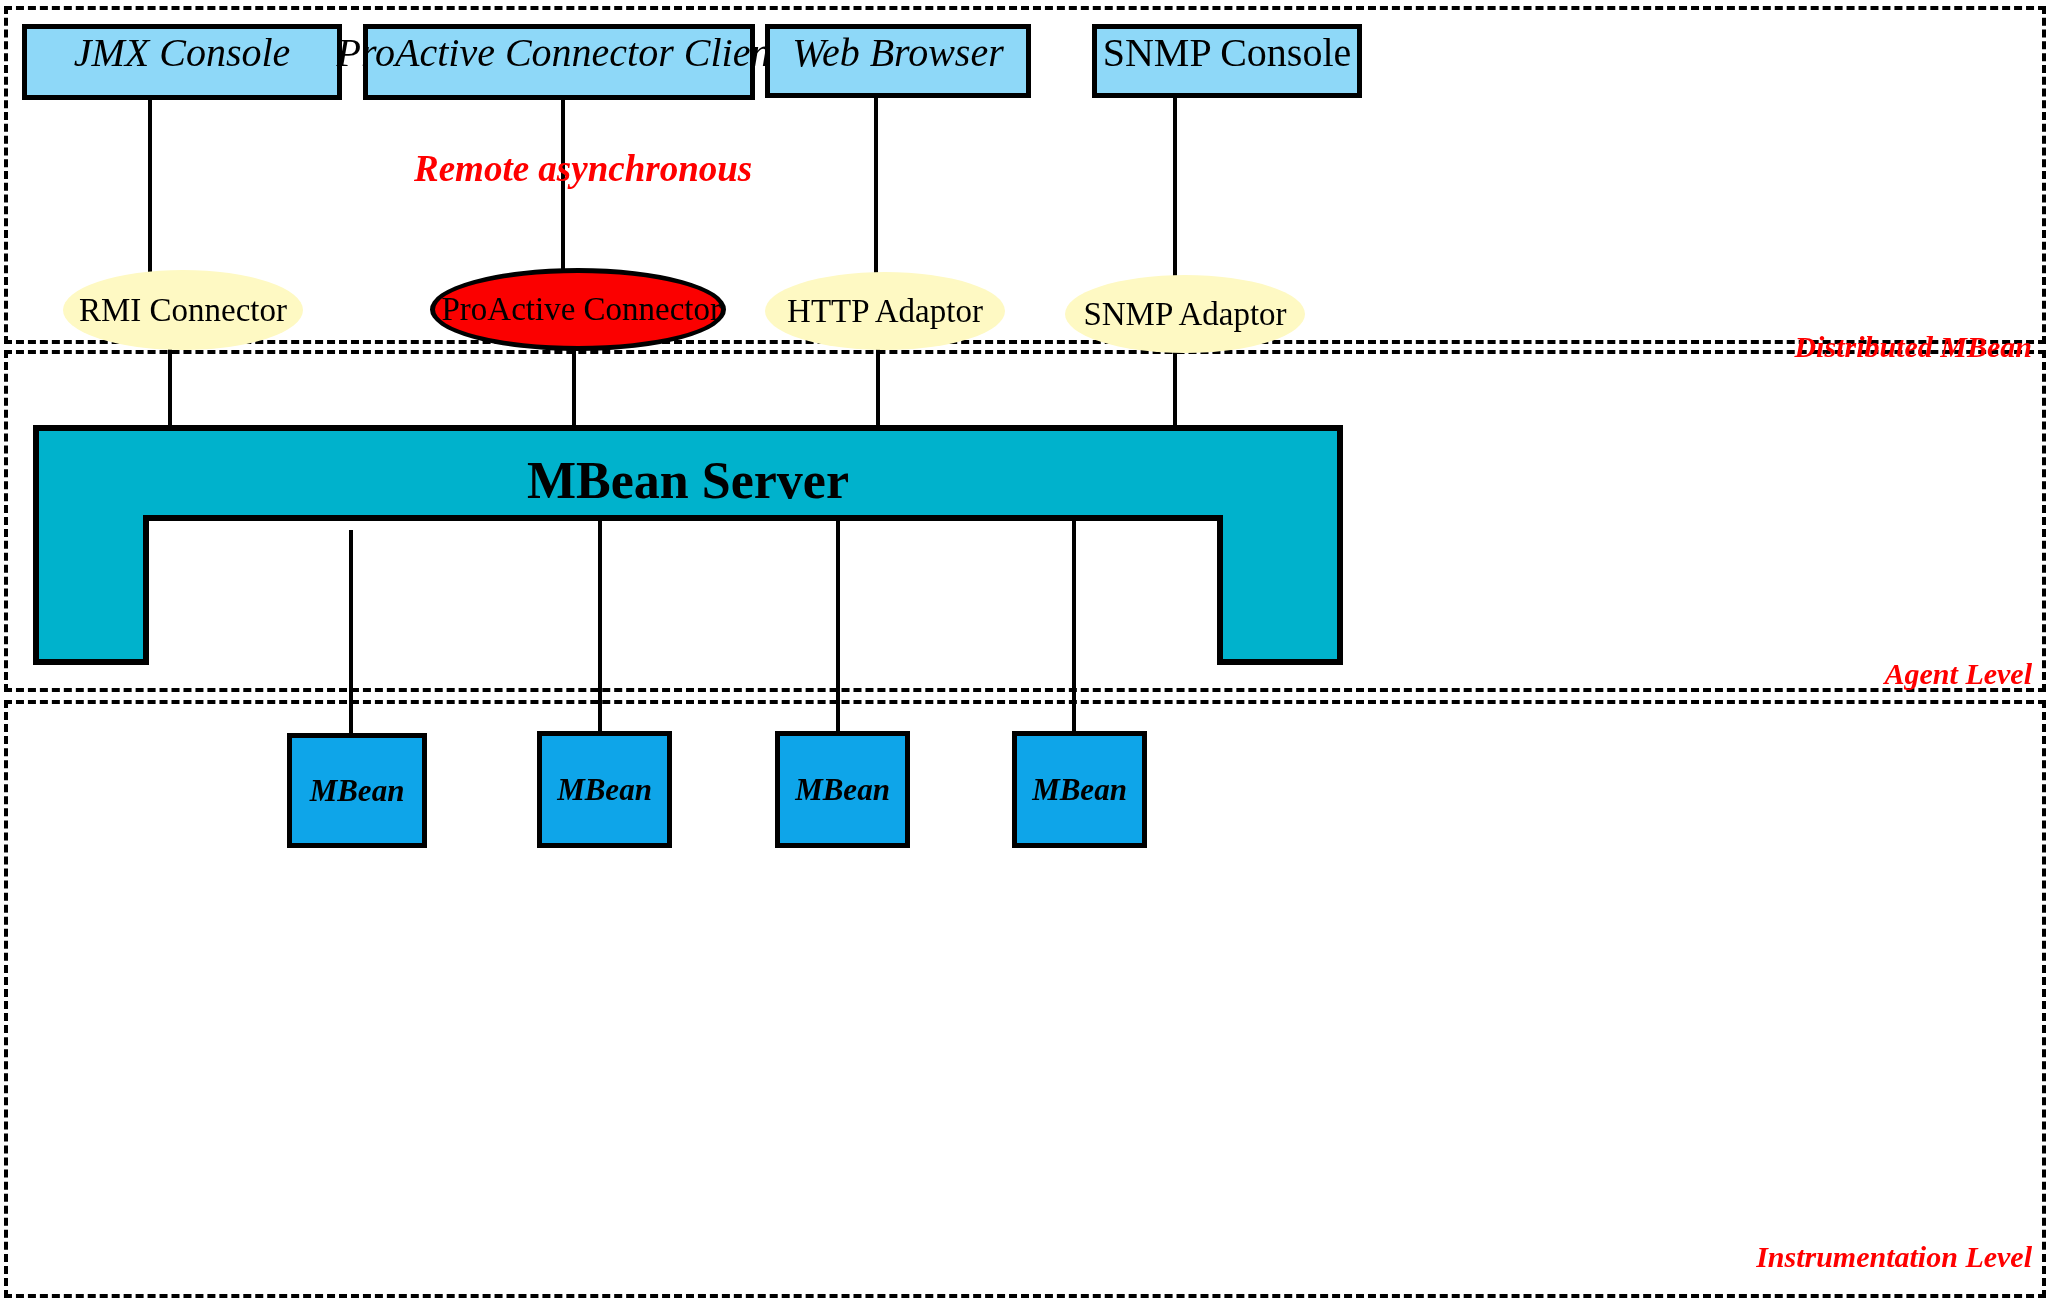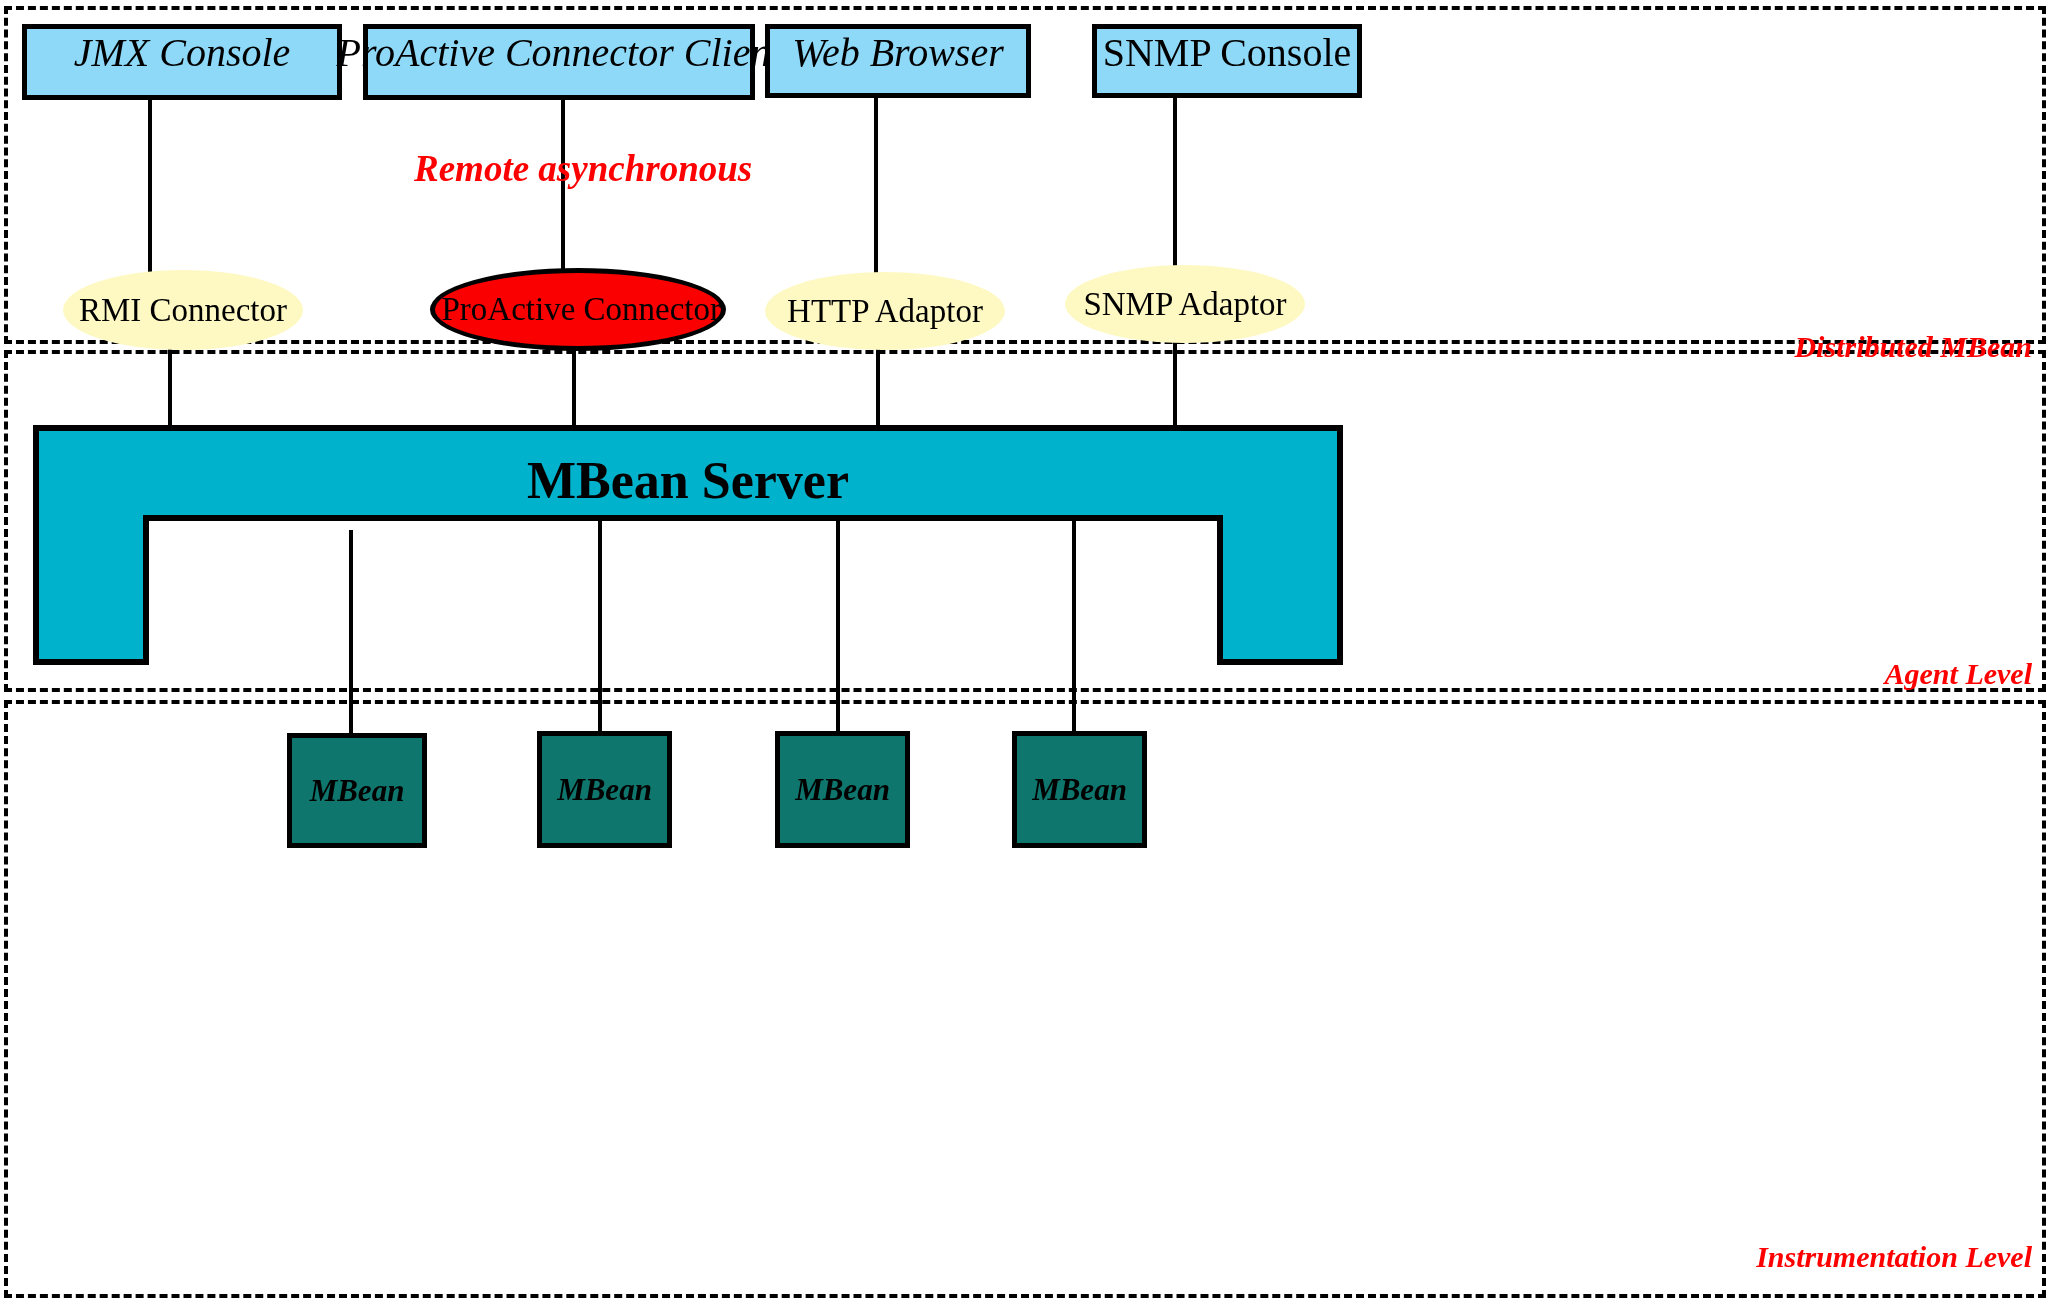--- a/index.html
+++ b/index.html
@@ -98,21 +98,21 @@
     font-size: 52px;
     font-weight: bold;
     font-family: "Liberation Serif", "DejaVu Serif", serif;
     color: #000000;
     white-space: nowrap;
   }
 
   
   .mbean-box {
     position: absolute;
-    background: #0f766e;
+    background: #0ea5e9;
     border: 5px solid #000000;
     box-sizing: border-box;
     display: flex;
     align-items: center;
     justify-content: center;
     color: #000000;
     font-size: 31px;
     font-weight: bold;
     font-style: italic;
     font-family: "Liberation Serif", "DejaVu Serif", serif;
@@ -175,21 +175,21 @@
   </div>
 
   <div class="ellipse outlined" style="left:430px; top:268px; width:296px; height:83px;">
     <span>ProActive Connector</span>
   </div>
 
   <div class="ellipse plain" style="left:765px; top:272px; width:240px; height:78px;">
     <span>HTTP Adaptor</span>
   </div>
 
-  <div class="ellipse plain" style="left:1065px; top:265px; width:240px; height:78px;">
+  <div class="ellipse plain" style="left:1065px; top:275px; width:240px; height:78px;">
     <span>SNMP Adaptor</span>
   </div>
 
   <div class="level-caption" style="left:1540px; top:330px; width:492px;">
     <span>Distributed MBean</span>
   </div>
 
   <div id="mbean-server" style="left:33px; top:425px; width:1310px; height:240px;">
     <svg width="1310" height="240" viewBox="0 0 1310 240" xmlns="http://www.w3.org/2000/svg">
       <path d="M 3,3 L 1307,3 L 1307,237 L 1187,237 L 1187,93 L 113,93 L 113,237 L 3,237 Z" fill="#00b2cc" stroke="#000000" stroke-width="6" stroke-linejoin="miter"></path>

